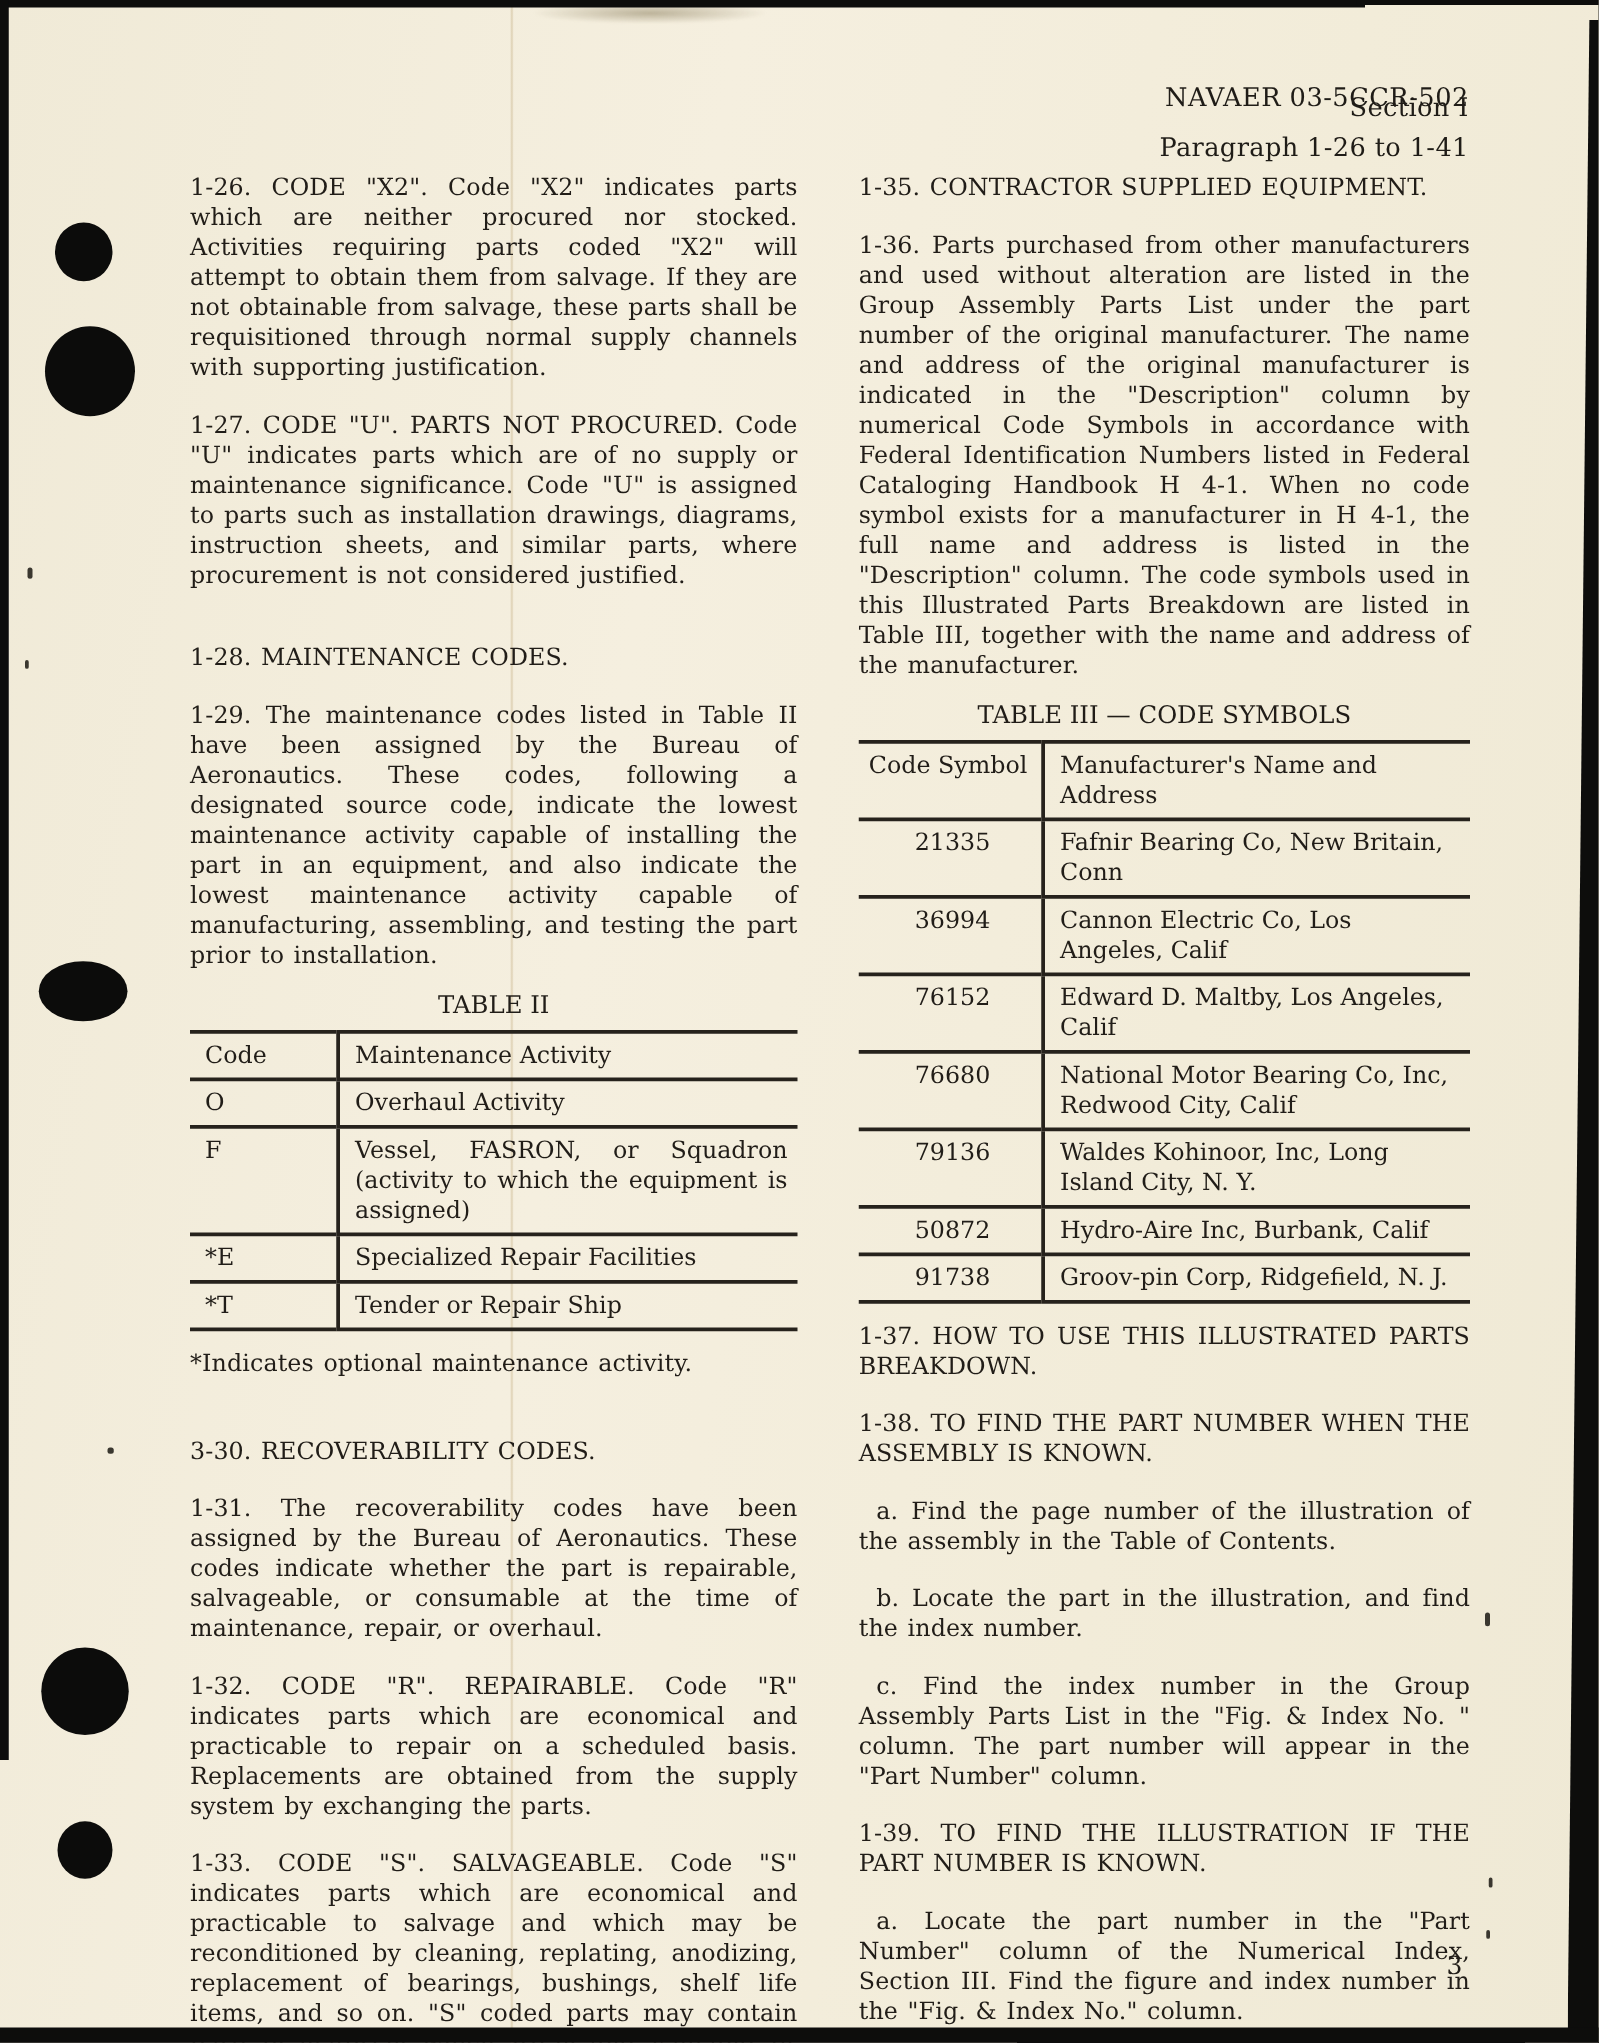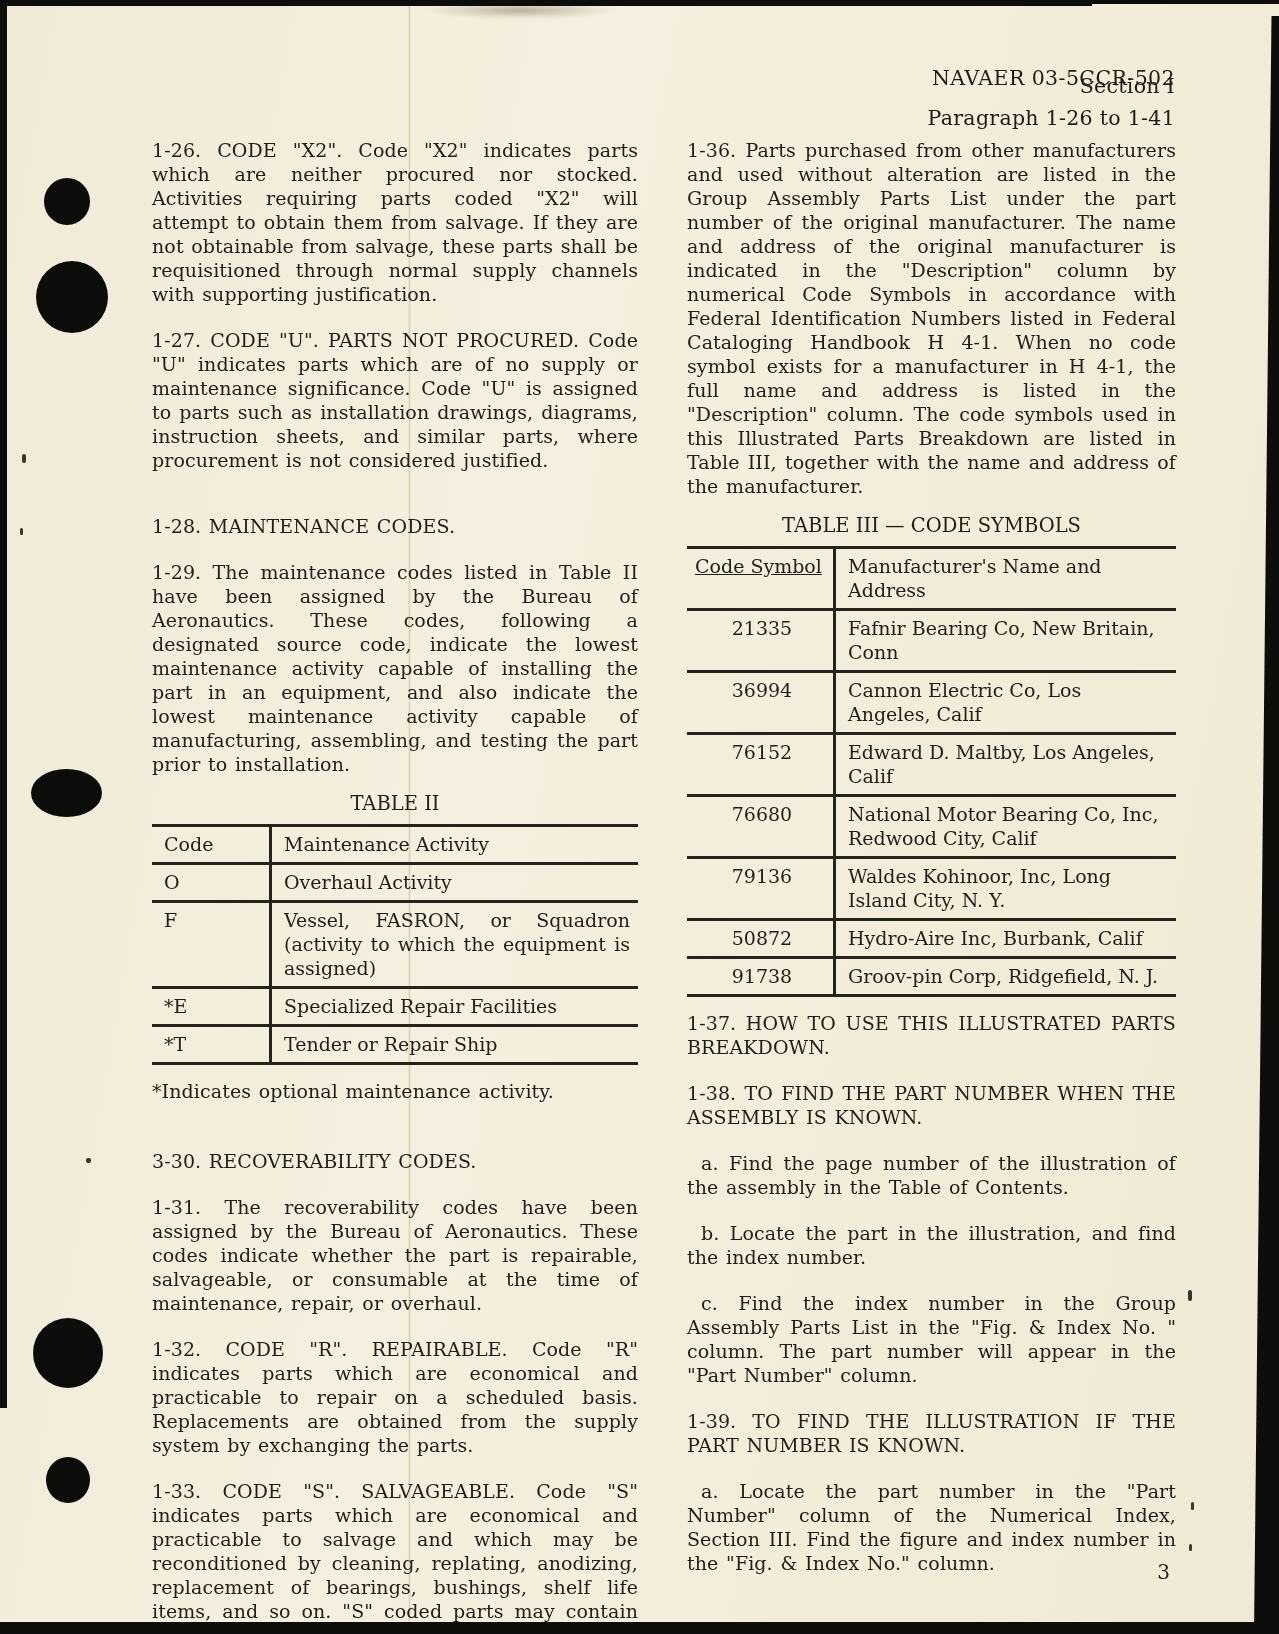--- a/index.html
+++ b/index.html
@@ -55,21 +55,21 @@
   .tbl-title{font-size:19.5px;line-height:24px;text-align:center;margin:0 0 8px 0;}
   table{border-collapse:collapse;width:100%;font-size:19px;line-height:24px;color:#211d18;}
   .tbl{border-top:3px solid #26221c;border-bottom:3px solid #26221c;margin-bottom:14px;}
   .tbl td{vertical-align:top;padding:5px 8px 6px 12px;}
   .tbl tr + tr td{border-top:3px solid #26221c;}
   .tbl td:first-child{border-right:3px solid #26221c;}
   .tbl2 td:first-child{width:97px;}
   .tbl2 td:last-child{padding-left:12px;text-align:justify;}
   .tbl3 td:first-child{width:126px;text-align:center;}
   .tbl3 td:last-child{text-align:left;}
-  .tbl3 td.hdr{text-align:left;padding-left:8px;text-decoration:underline;}
+  .tbl3 td.hdr{text-align:left;padding-left:8px;}
   .footnote{margin-bottom:46px;}
   .page-num{
     position:absolute;left:1095px;top:1560px;width:75px;
     text-align:right;font-size:20px;color:#211d18;
   }
 </style>
 </head>
 <body>
 
 <div class="page">
@@ -115,20 +115,21 @@
     <p class="p footnote">*Indicates optional maintenance activity.</p>
 
     <p class="p">3-30.   RECOVERABILITY CODES.</p>
     <p class="p">1-31.   The recoverability codes have been assigned by the Bureau of Aeronautics.   These codes indicate whether the part is repairable,  salvageable,  or consumable at the time of maintenance,  repair,  or overhaul.</p>
     <p class="p">1-32.   CODE "R".   REPAIRABLE.   Code "R" indicates parts which are economical and practicable to repair on a scheduled basis.   Replacements are obtained from the supply system by exchanging the parts.</p>
     <p class="p mb-md">1-33.   CODE "S".   SALVAGEABLE.   Code "S" indicates parts which are economical and practicable to salvage and which may be reconditioned by cleaning,  replating,  anodizing,  replacement of bearings,  bushings,  shelf life items,  and so on.   "S" coded parts may contain parts or materials which are usable,  valuable,  or critical,  and which may be stocked for issue.</p>
 
   </div>
 
   <div class="col col-right">
+    <p class="p">1-35.   CONTRACTOR SUPPLIED EQUIPMENT.</p>
     <p class="p mb-sm">1-36.   Parts purchased from other manufacturers and used without alteration are listed in the Group Assembly Parts List under the part number of the original manufacturer.   The name and address of the original manufacturer is indicated in the "Description" column by numerical Code Symbols in accordance with Federal Identification Numbers listed in Federal Cataloging Handbook H 4-1.   When no code symbol exists for a manufacturer in H 4-1,  the full name and address is listed in the "Description" column.   The code symbols used in this Illustrated Parts Breakdown are listed in Table III,  together with the name and address of the manufacturer.</p>
 
     <p class="tbl-title">TABLE III — CODE SYMBOLS</p>
     <table class="tbl tbl3">
       <tbody>
           <tr>
         <td class="hdr">Code Symbol</td>
         <td>Manufacturer's Name and Address</td>
       </tr>
       <tr>

